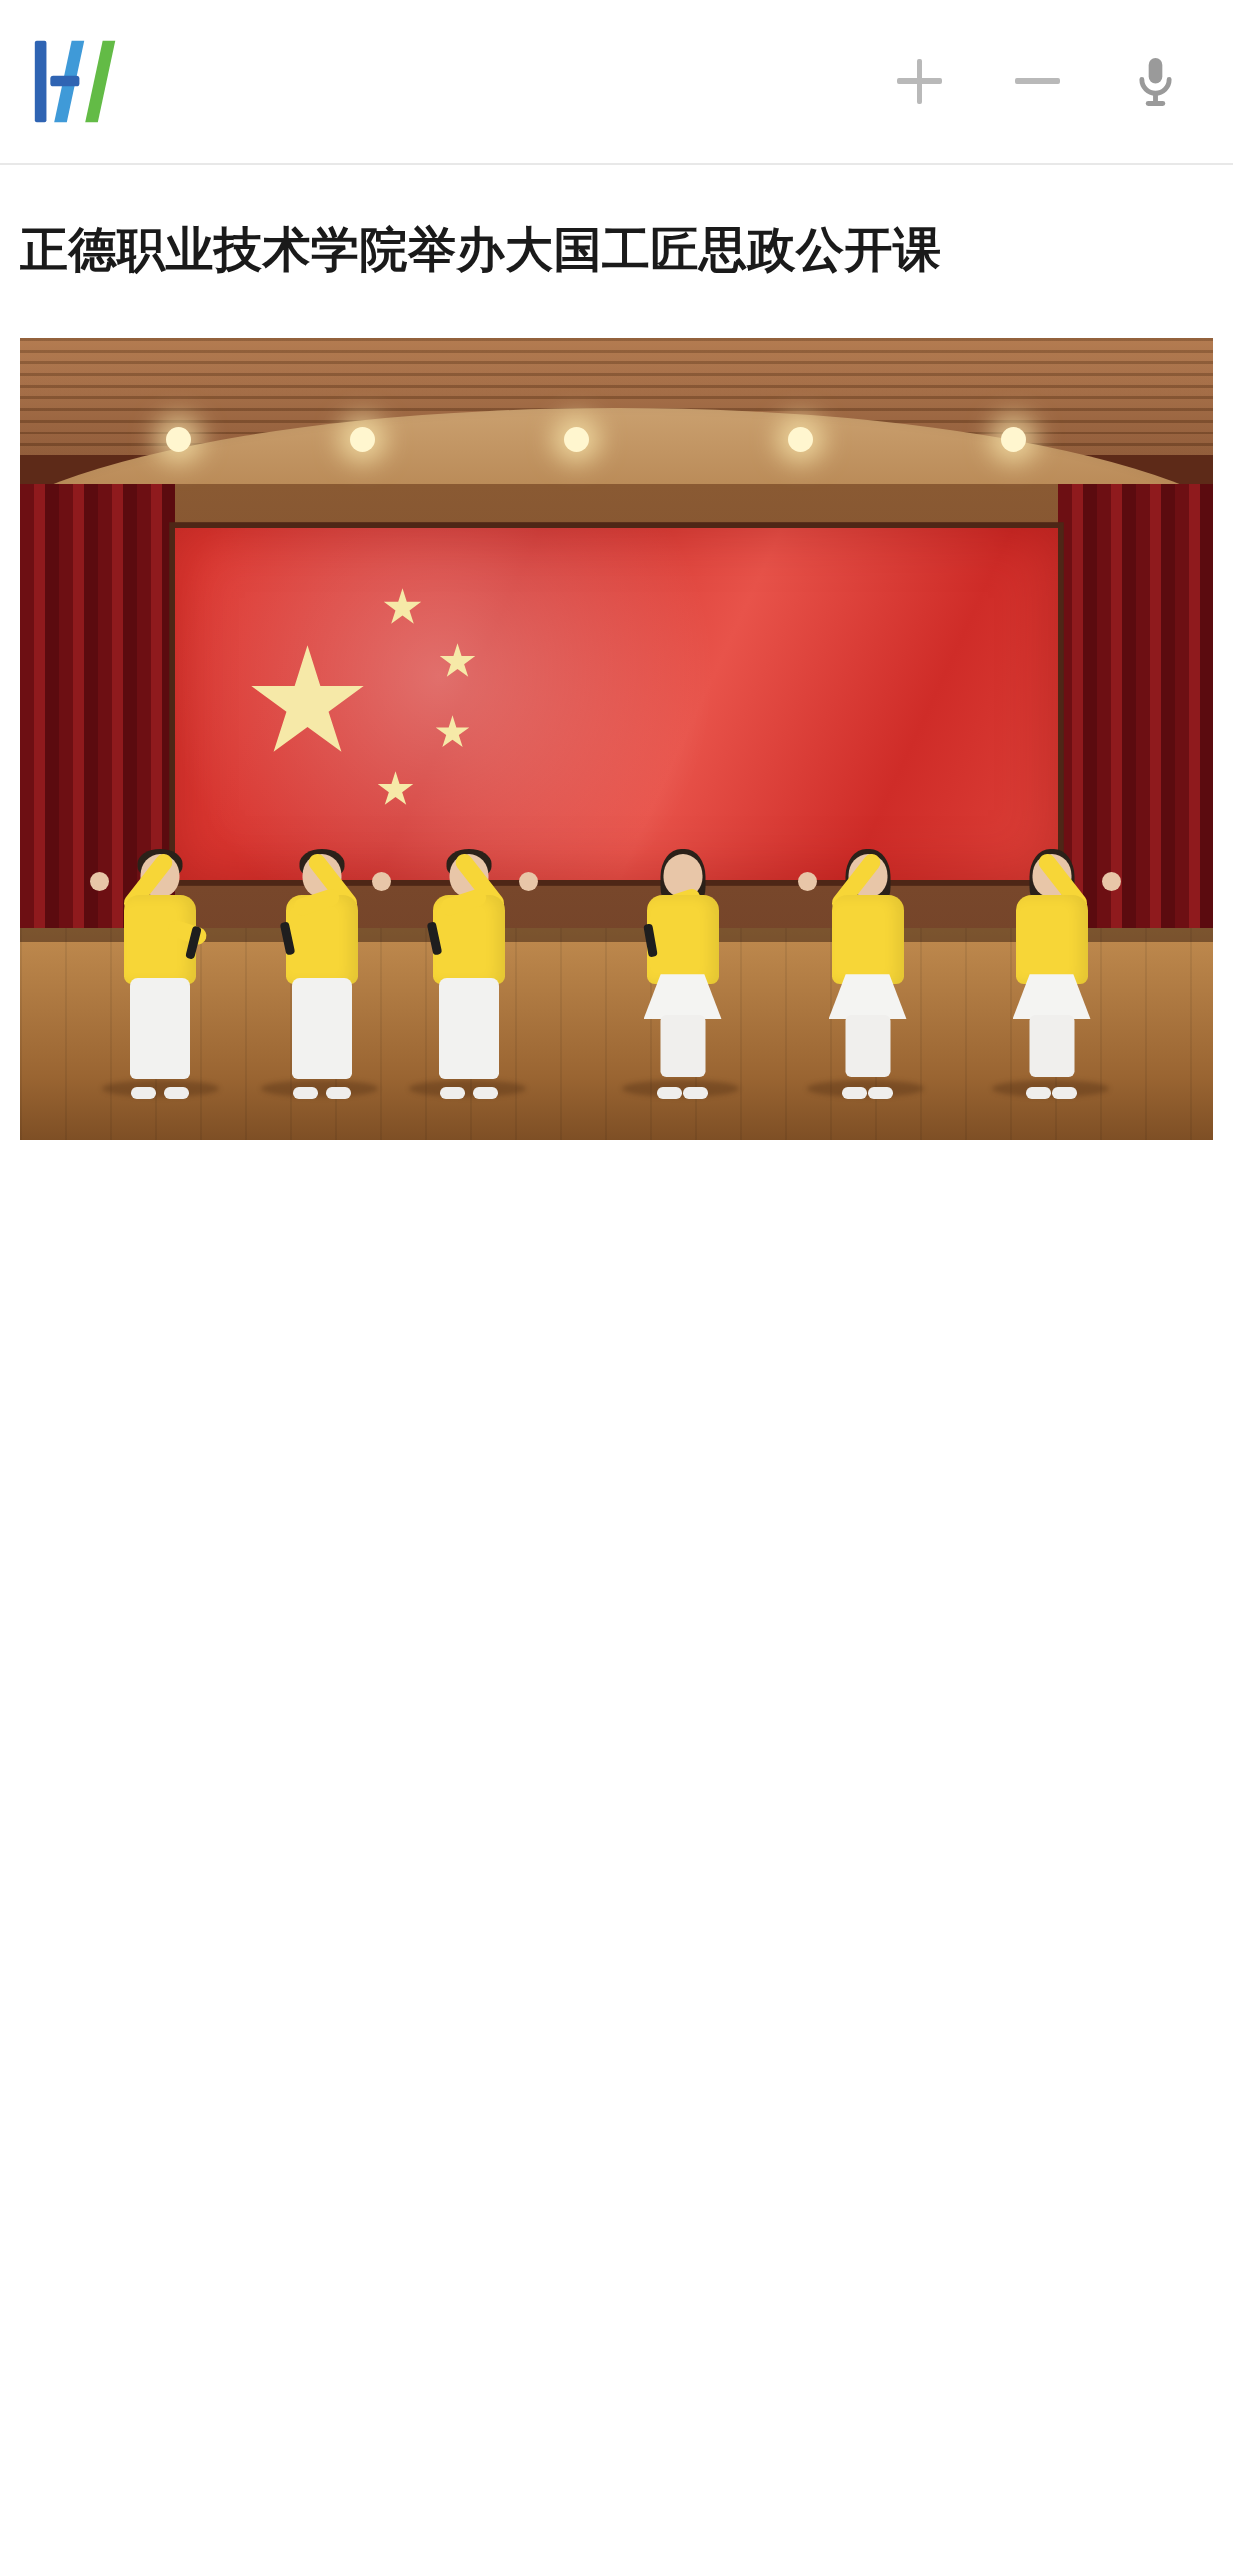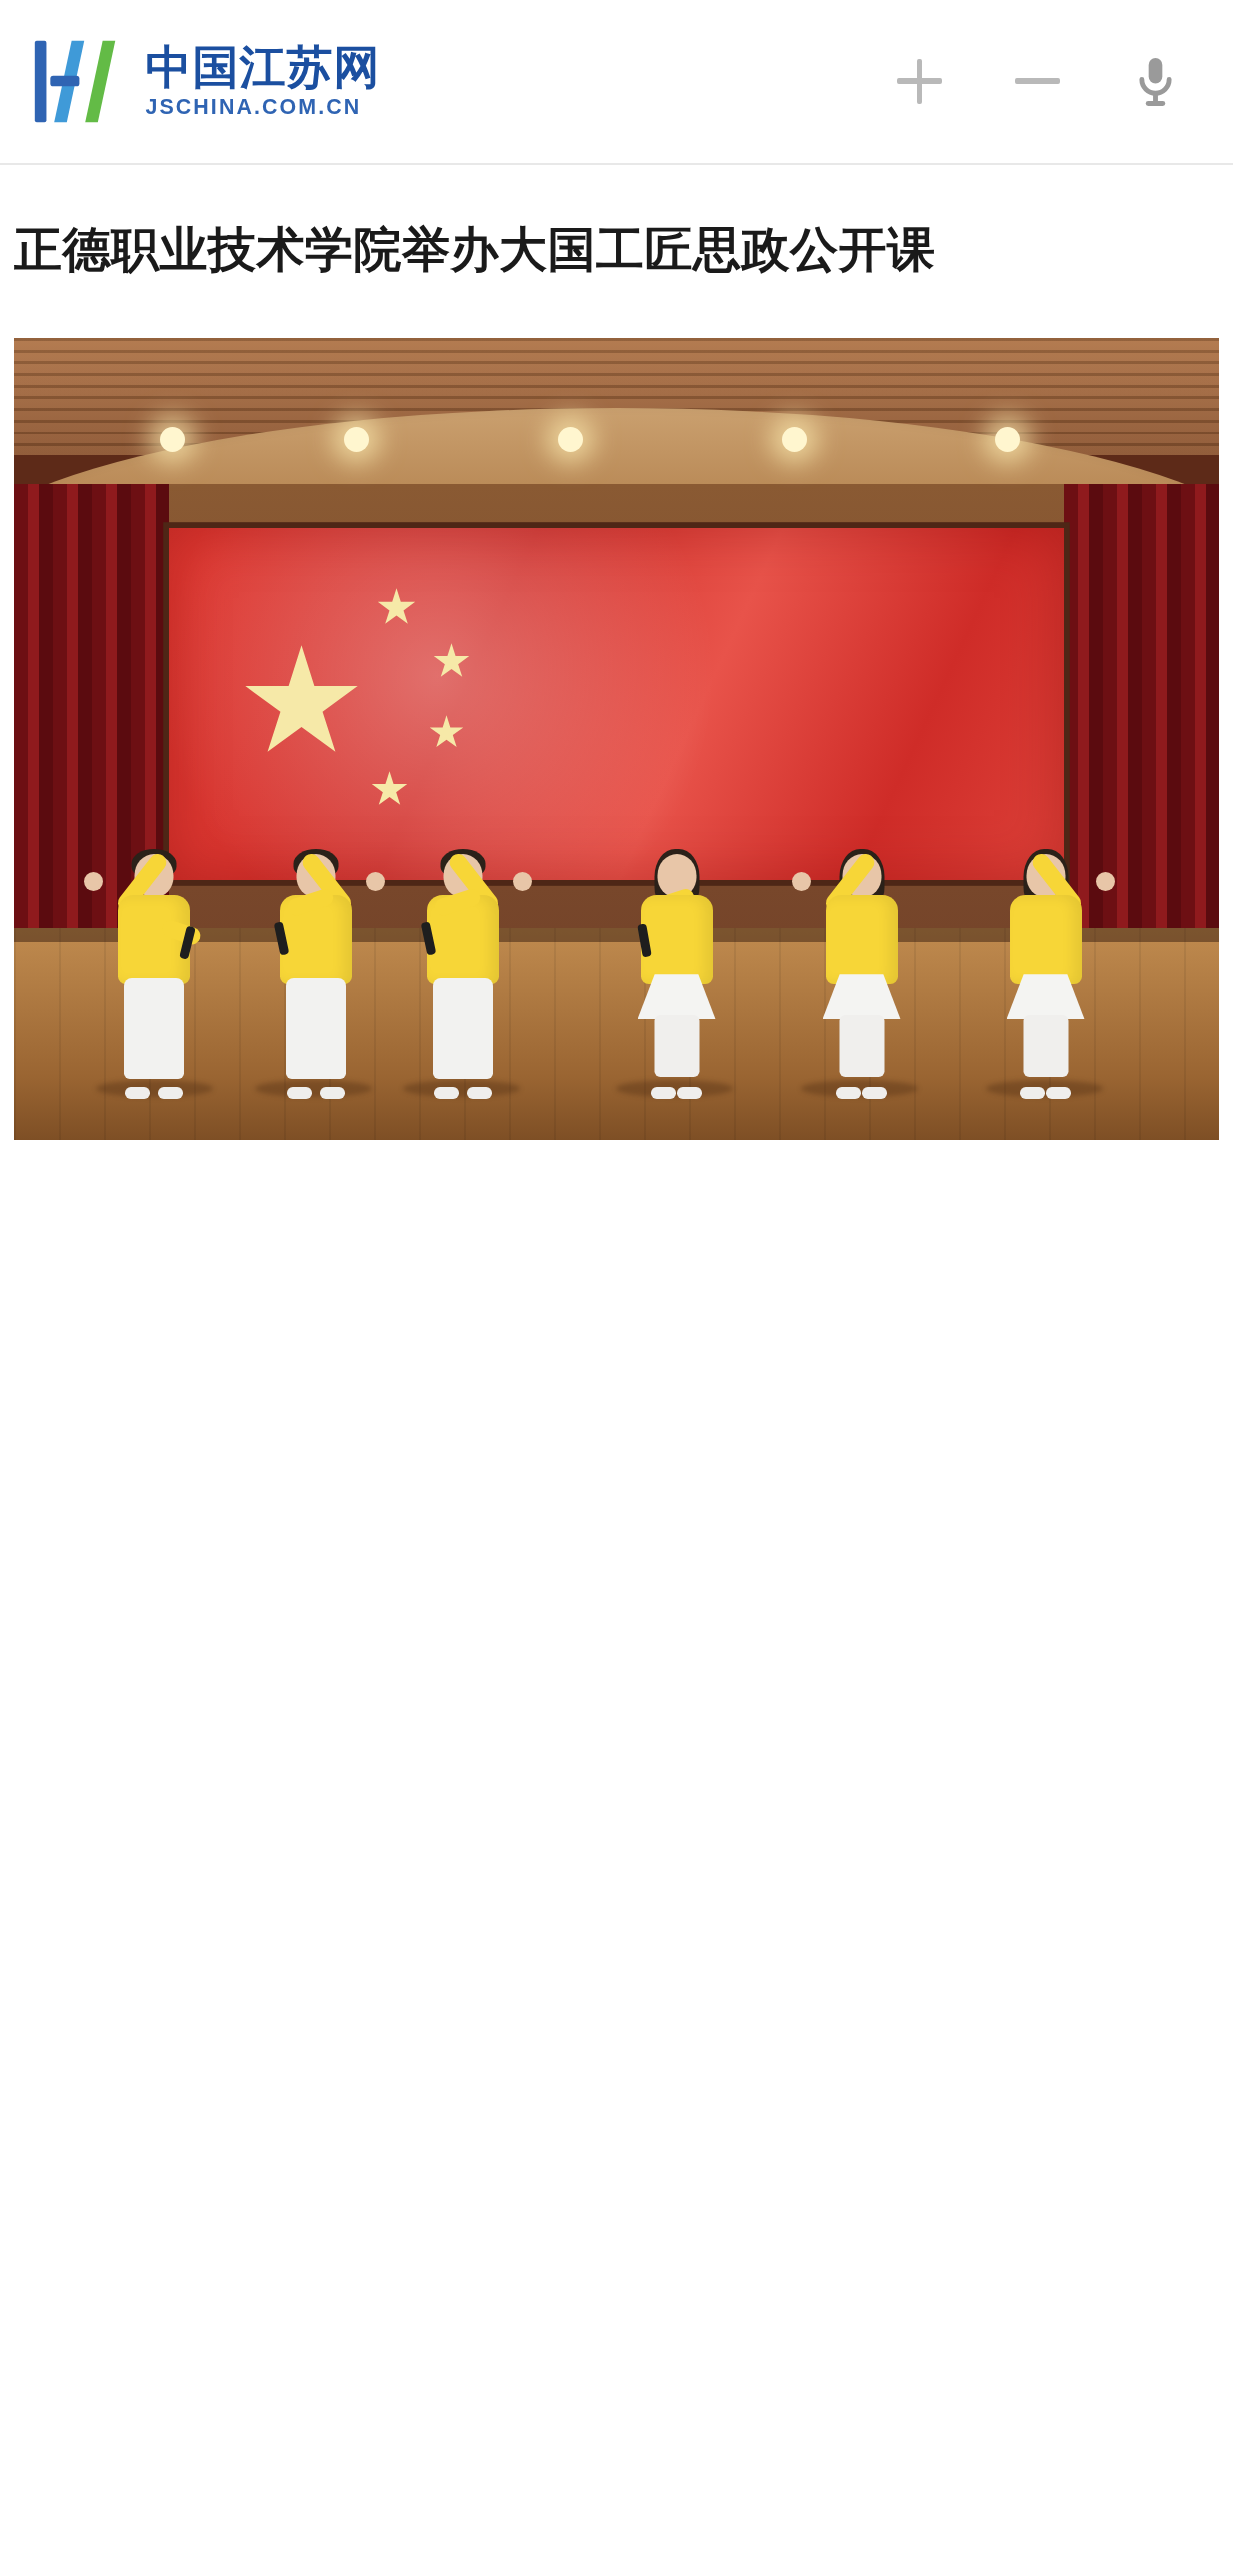--- a/index.html
+++ b/index.html
@@ -87,21 +87,21 @@
     position: absolute;
     background: #b9b9b9;
     border-radius: 1.9px;
   }
   .plus-glyph::before { left: 0; top: 19.4px; width: 45px; height: 5.8px; }
   .plus-glyph::after  { top: 0; left: 19.4px; width: 5.8px; height: 45px; }
   .minus-glyph::before { left: 0; top: 19.4px; width: 45px; height: 5.8px; }
 
   
   .article {
-    padding: 0 14px;
+    padding: 0 20px;
   }
   .article-title {
     margin-top: 51px;
     font-size: 48px;
     font-weight: 700;
     line-height: 1.42;
     color: #1a1a1a;
     letter-spacing: 0.5px;
   }
   .meta-row {
@@ -278,24 +278,20 @@
 
 <div class="header">
   <div class="brand">
     <span class="logo-mark">
       <svg width="95" height="97" viewBox="0 0 98 100" xmlns="http://www.w3.org/2000/svg">
         <rect x="6" y="8" width="12" height="84" rx="2" fill="#2f64b3"></rect>
         <path d="M26 92 L44 8 L57 8 L39 92 Z" fill="#3f9ad8"></path>
         <path d="M58 92 L76 8 L89 8 L71 92 Z" fill="#63bb46"></path>
         <rect x="22" y="44" width="30" height="11" rx="3" fill="#2f64b3"></rect>
       </svg>
-    </span>
-    <span class="brand-text">
-      <span class="brand-cn">中国江苏网</span>
-      <span class="brand-en">JSCHINA.COM.CN</span>
     </span>
   </div>
 
   <div class="header-tools">
     <button class="tool-btn" title="放大">
       <span class="plus-glyph"></span>
     </button>
     <button class="tool-btn" title="缩小">
       <span class="minus-glyph"></span>
     </button>

